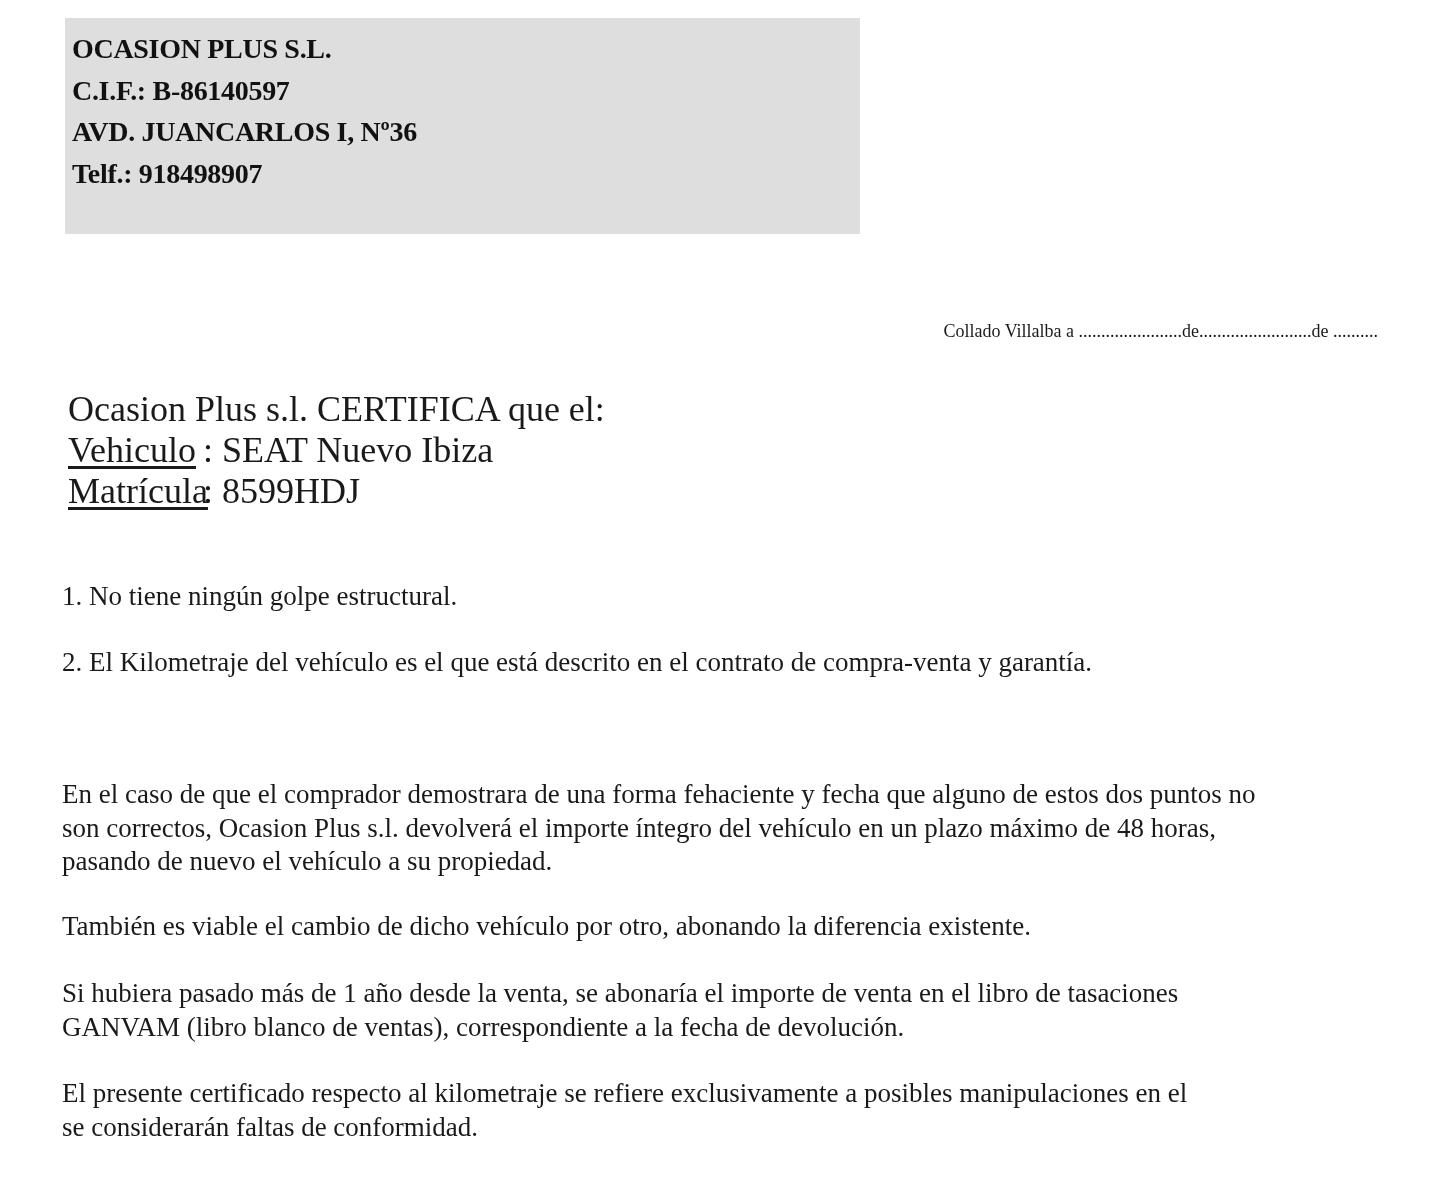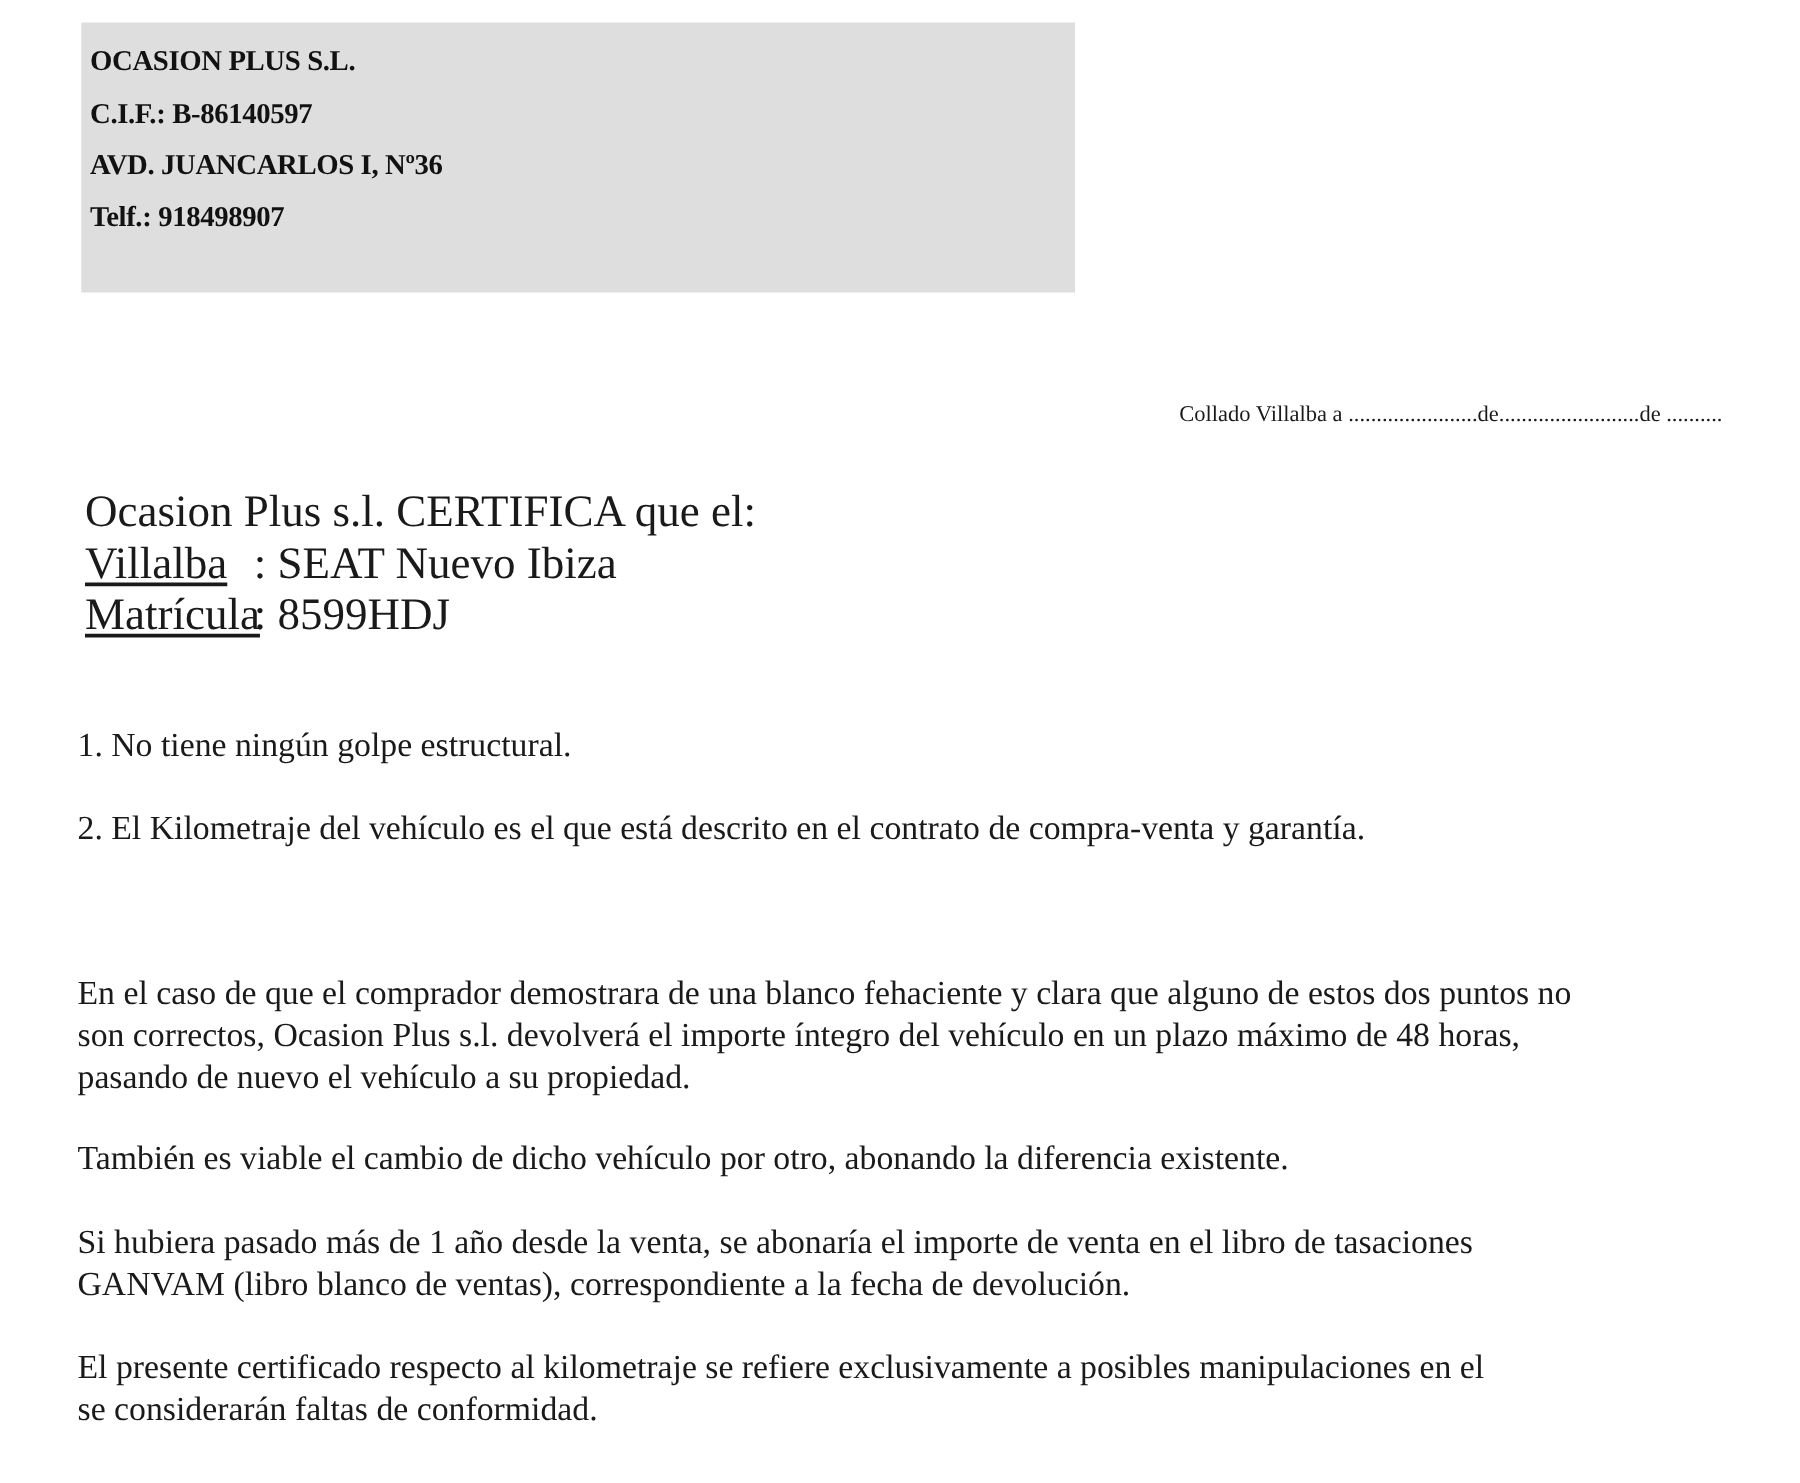--- a/index.html
+++ b/index.html
@@ -21,21 +21,21 @@
       top: 18px;
       width: 795px;
       height: 216px;
       background: #dedede;
       box-sizing: border-box;
       padding-left: 7px;
       padding-top: 10px;
     }
     .company-line {
       font-weight: bold;
-      font-size: 23px;
+      font-size: 28px;
       line-height: 41.5px;
       letter-spacing: -0.3px;
       white-space: nowrap;
       color: #111;
     }
     .date-line {
       position: absolute;
       right: 62px;
       top: 313px;
       font-size: 18px;
@@ -90,32 +90,32 @@
   <div class="company-line">C.I.F.: B-86140597</div>
   <div class="company-line">AVD. JUANCARLOS I, Nº36</div>
   <div class="company-line">Telf.: 918498907</div>
 </div>
 
 <div class="date-line">Collado Villalba a .......................de.........................de ..........</div>
 
 <div class="cert-block">
   <div class="cert-row">Ocasion Plus s.l. CERTIFICA que el:</div>
   <div class="cert-row">
-    <span class="field-label label-vehiculo">Villalba</span><span>: SEAT Nuevo Ibiza</span>
+    <span class="field-label label-vehiculo">Vehiculo</span><span>: SEAT Nuevo Ibiza</span>
   </div>
   <div class="cert-row">
     <span class="field-label label-matricula">Matrícula</span><span>: 8599HDJ</span>
   </div>
 </div>
 
 <div class="points point-1">1. No tiene ningún golpe estructural.</div>
 <div class="points point-2">2. El Kilometraje del vehículo es el que está descrito en el contrato de compra-venta y garantía.</div>
 
 <p class="para para-1">
-  <span class="ln">En el caso de que el comprador demostrara de una blanco fehaciente y clara que alguno de estos dos puntos no</span>
+  <span class="ln">En el caso de que el comprador demostrara de una forma fehaciente y fecha que alguno de estos dos puntos no</span>
   <span class="ln">son correctos, Ocasion Plus s.l. devolverá el importe íntegro del vehículo en un plazo máximo de 48 horas,</span>
   <span class="ln">pasando de nuevo el vehículo a su propiedad.</span>
 </p>
 
 <p class="para para-2">
   <span class="ln">También es viable el cambio de dicho vehículo por otro, abonando la diferencia existente.</span>
 </p>
 
 <p class="para para-3">
   <span class="ln">Si hubiera pasado más de 1 año desde la venta, se abonaría el importe de venta en el libro de tasaciones</span>

